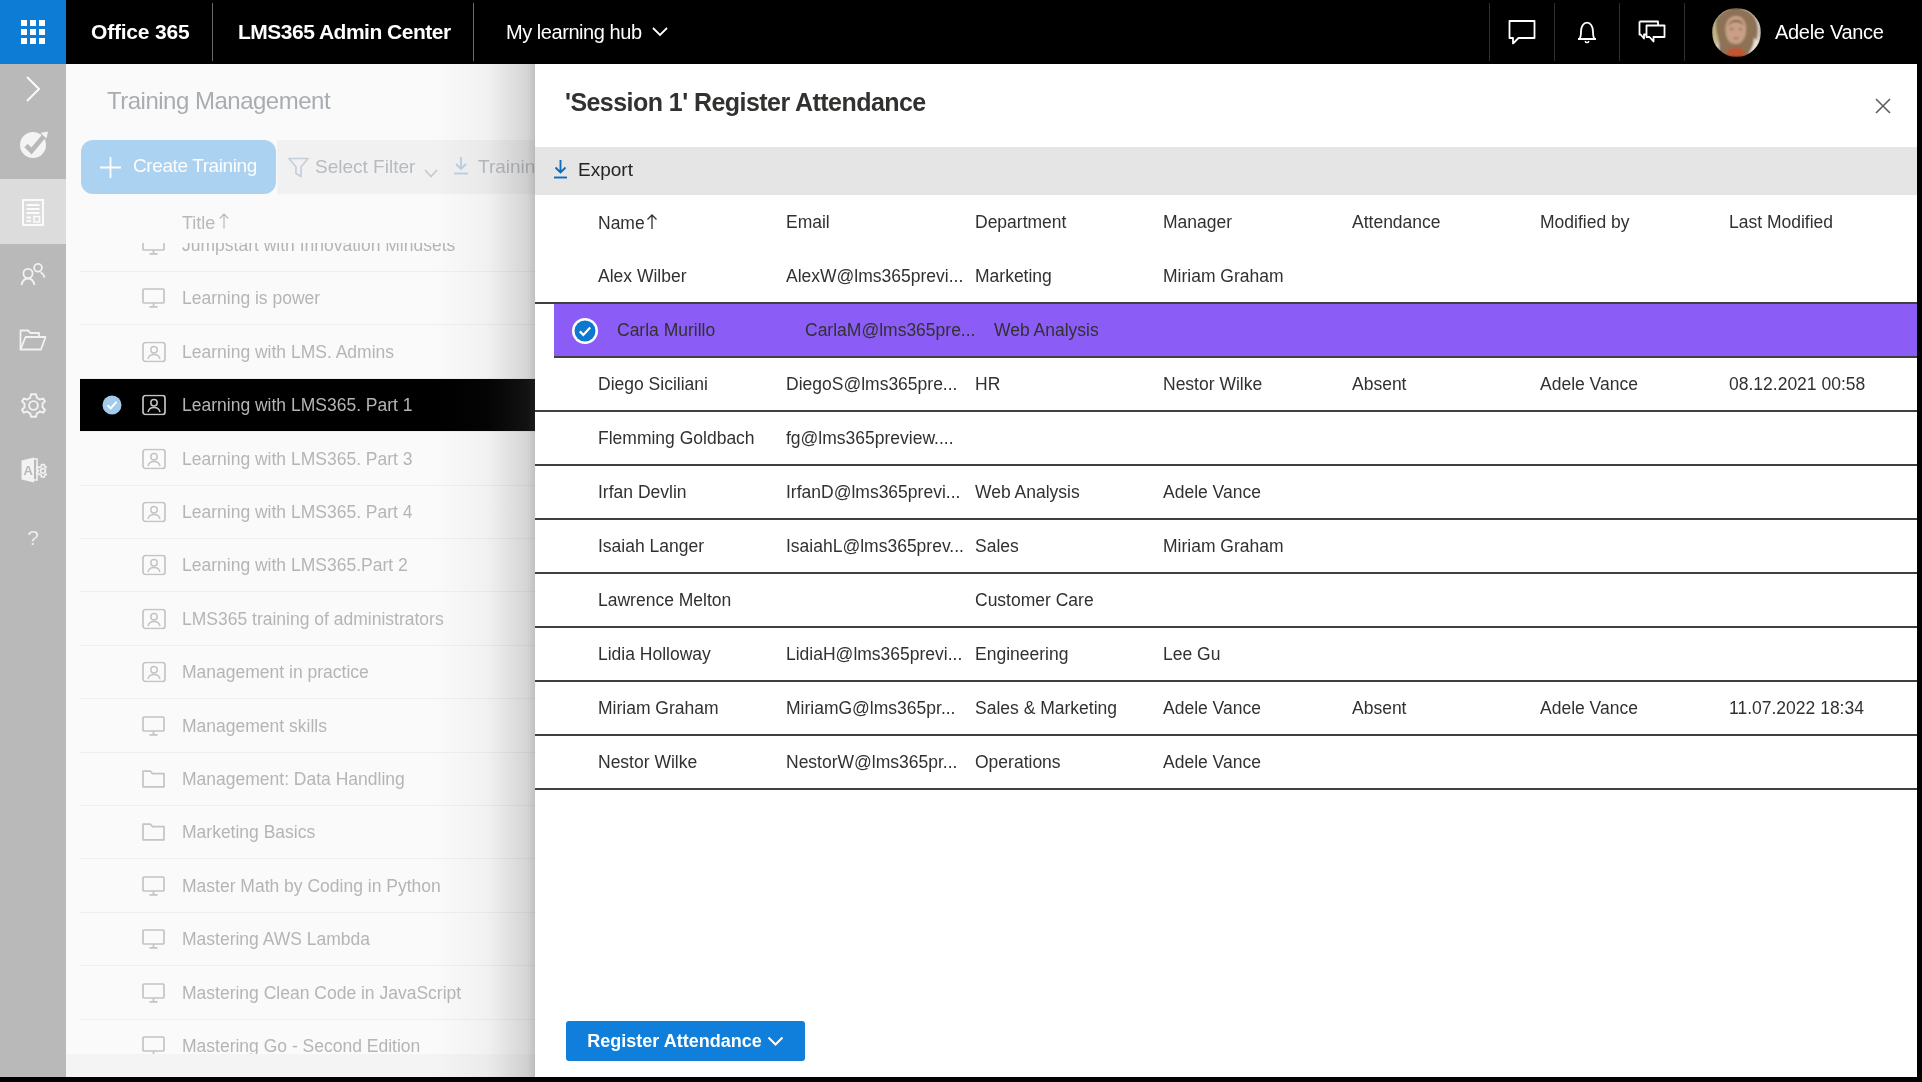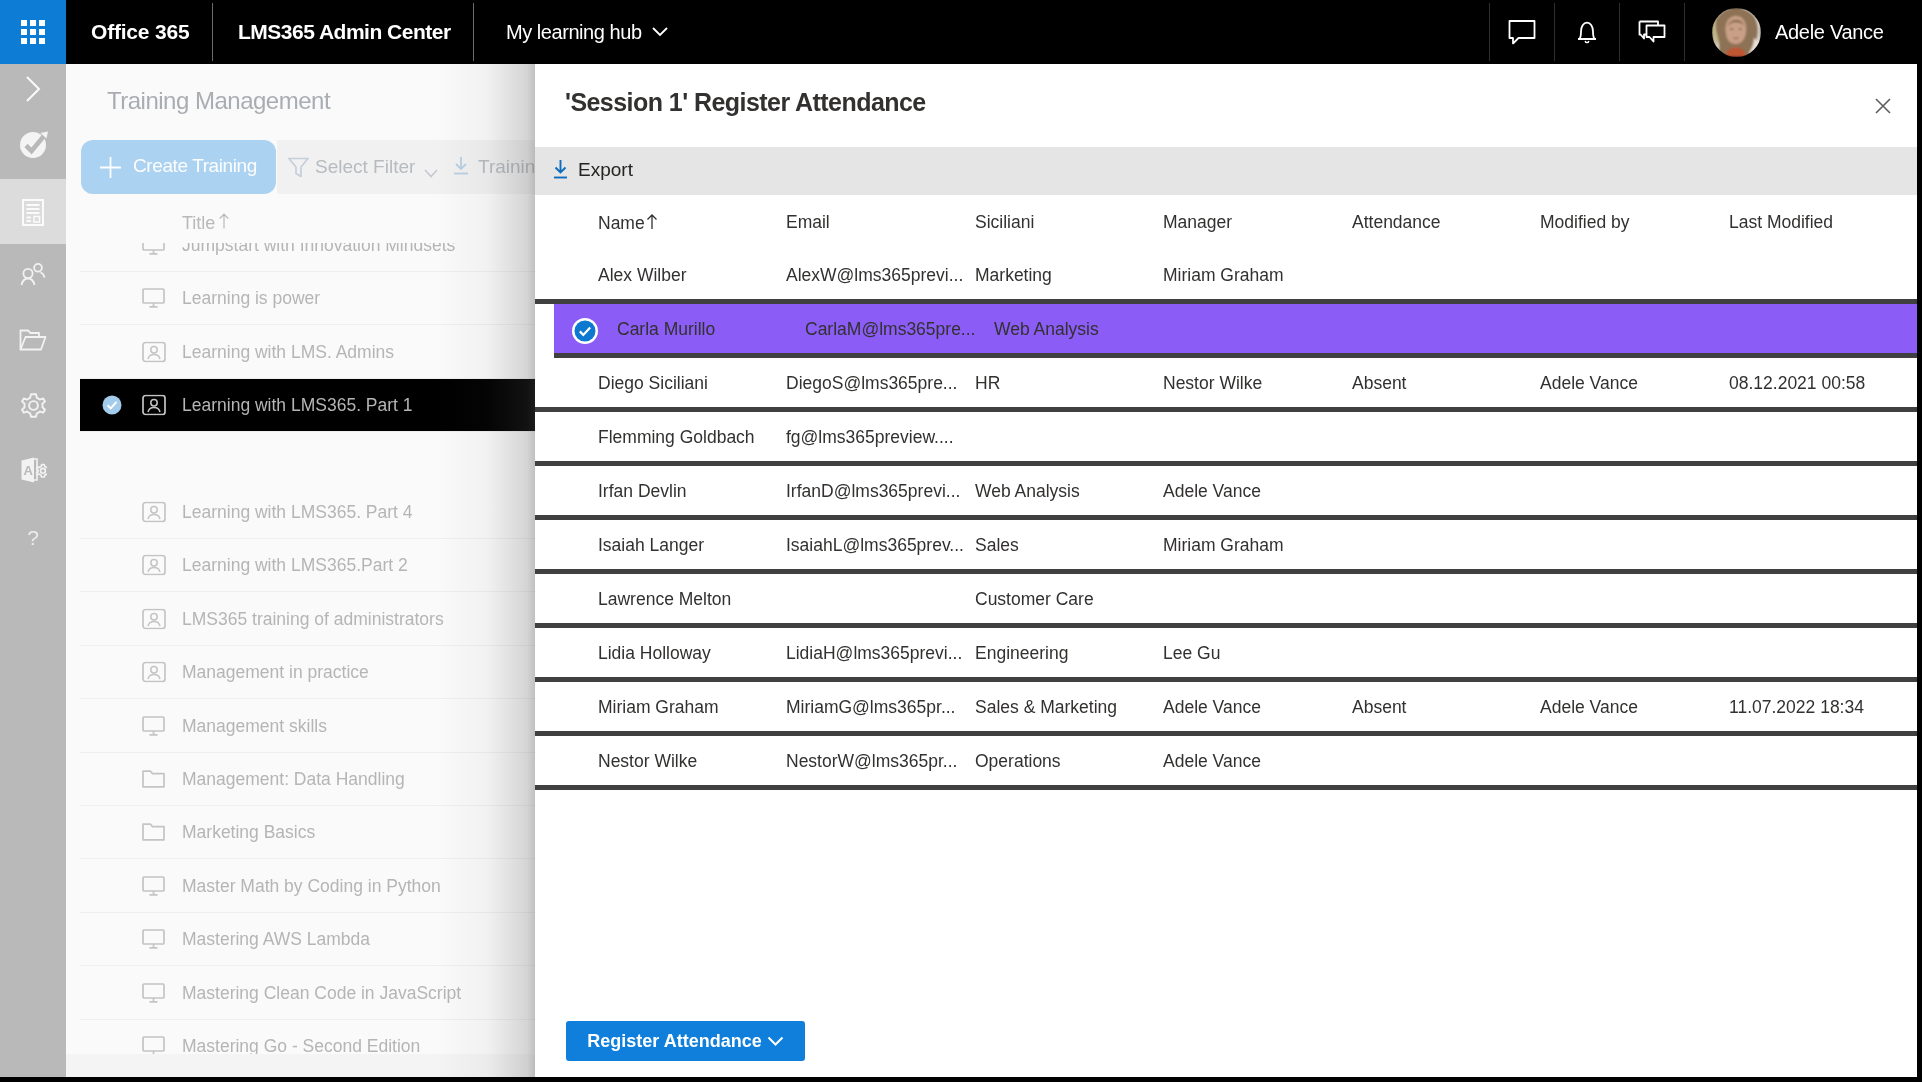--- a/index.html
+++ b/index.html
@@ -37,21 +37,21 @@
   
   #panel { left:535px; top:64px; width:1382px; height:1014px; background:#fff; z-index:30; }
   
   #ptitle { left:30px; top:24px; font-size:25px; font-weight:700; color:#323130; letter-spacing:-0.55px; white-space:nowrap; }
   #pclose { left:1333px; top:27px; }
   #exportbar { left:0px; top:83px; width:1382px; height:48px; background:#e5e5e5; }
   
   #exportbar span { position:absolute; left:43px; top:12px; font-size:19px; color:#252423; }
 
   .th { position:absolute; top:148px; font-size:17.5px; color:#323130; white-space:nowrap; }
-  .trow { position:absolute; left:0px; width:1382px; height:54px; border-bottom:5px solid #404040; }
+  .trow { position:absolute; left:0px; width:1382px; height:54px; border-bottom:2px solid #404040; }
   .trow div { position:absolute; top:50%; transform:translateY(-50%); font-size:17.5px; color:#323130; white-space:nowrap; }
   .c1 { left:63px; } .c2 { left:251px; } .c3 { left:440px; } .c4 { left:628px; }
   .c5 { left:817px; } .c6 { left:1005px; } .c7 { left:1194px; }
 
   #regbtn { left:31px; top:957px; width:239px; height:40px; background:#0f7fdb; border-radius:3px;
      color:#fff; font-size:18px; font-weight:700; text-align:center; line-height:40px; }
 
   
   #bedge { left:0; top:1077px; width:1922px; height:5px; background:#000; z-index:60; }
   #redge { left:1917px; top:0; width:5px; height:1082px; background:#000; z-index:60; }
@@ -247,20 +247,28 @@
           <circle cx="10" cy="10" r="9.5" fill="#a3cbec"></circle>
           <path d="M5.5 10.2 L8.7 13.4 L14.5 6.8" stroke="#fff" stroke-width="2" fill="none"></path>
         </svg>
         <svg width="24" height="21" viewBox="0 0 24 21" style="position:absolute; left:62px; top:50%; transform:translateY(-50%);">
           <rect x="1" y="1" width="22" height="19" rx="2.5" stroke="#c4c4c4" stroke-width="1.7" fill="none"></rect>
           <circle cx="12" cy="8.2" r="3.2" stroke="#c4c4c4" stroke-width="1.5" fill="none"></circle>
           <path d="M6 17.5 C6.7 14.2 9 12.9 12 12.9 C15 12.9 17.3 14.2 18 17.5" stroke="#c4c4c4" stroke-width="1.5" fill="none"></path>
         </svg>
         <span class="ttl">Learning with LMS365. Part 1</span>
       </div>
+    <div class="lrow" style="left:14px; top:368.6px;">
+        <svg width="24" height="21" viewBox="0 0 24 21" style="position:absolute; left:62px; top:50%; transform:translateY(-50%);">
+          <rect x="1" y="1" width="22" height="19" rx="2.5" stroke="#c4c4c4" stroke-width="1.7" fill="none"></rect>
+          <circle cx="12" cy="8.2" r="3.2" stroke="#c4c4c4" stroke-width="1.5" fill="none"></circle>
+          <path d="M6 17.5 C6.7 14.2 9 12.9 12 12.9 C15 12.9 17.3 14.2 18 17.5" stroke="#c4c4c4" stroke-width="1.5" fill="none"></path>
+        </svg>
+        <span class="ttl">Learning with LMS365. Part 3</span>
+      </div>
     <div class="lrow" style="left:14px; top:422.0px;">
         <svg width="24" height="21" viewBox="0 0 24 21" style="position:absolute; left:62px; top:50%; transform:translateY(-50%);">
           <rect x="1" y="1" width="22" height="19" rx="2.5" stroke="#c4c4c4" stroke-width="1.7" fill="none"></rect>
           <circle cx="12" cy="8.2" r="3.2" stroke="#c4c4c4" stroke-width="1.5" fill="none"></circle>
           <path d="M6 17.5 C6.7 14.2 9 12.9 12 12.9 C15 12.9 17.3 14.2 18 17.5" stroke="#c4c4c4" stroke-width="1.5" fill="none"></path>
         </svg>
         <span class="ttl">Learning with LMS365. Part 4</span>
       </div>
     <div class="lrow" style="left:14px; top:475.4px;">
         <svg width="24" height="21" viewBox="0 0 24 21" style="position:absolute; left:62px; top:50%; transform:translateY(-50%);">
@@ -357,21 +365,21 @@
       <svg width="17" height="24" viewBox="0 0 17 24" style="position:absolute; left:17px; top:10px;">
         <path d="M8.5 3 V15 M3.5 10.5 L8.5 15.5 L13.5 10.5" stroke="#0f6cbd" stroke-width="1.9" fill="none"></path>
         <path d="M2 20.5 H15" stroke="#0f6cbd" stroke-width="1.9"></path>
       </svg>
       <span>Export</span>
     </div>
     <div class="th c1">Name<svg width="14" height="19" viewBox="0 0 14 19" style="vertical-align:-2px">
           <path d="M7 17 V3 M2.5 7.5 L7 3 L11.5 7.5" stroke="#323130" stroke-width="1.3" fill="none"></path>
         </svg></div>
     <div class="th c2">Email</div>
-    <div class="th c3">Siciliani</div>
+    <div class="th c3">Department</div>
     <div class="th c4">Manager</div>
     <div class="th c5">Attendance</div>
     <div class="th c6">Modified by</div>
     <div class="th c7">Last Modified</div>
     <div class="trow" style="top:186px;">
         <div class="c1">Alex Wilber</div>
         <div class="c2">AlexW@lms365previ...</div>
         <div class="c3">Marketing</div>
         <div class="c4">Miriam Graham</div>
       </div>

